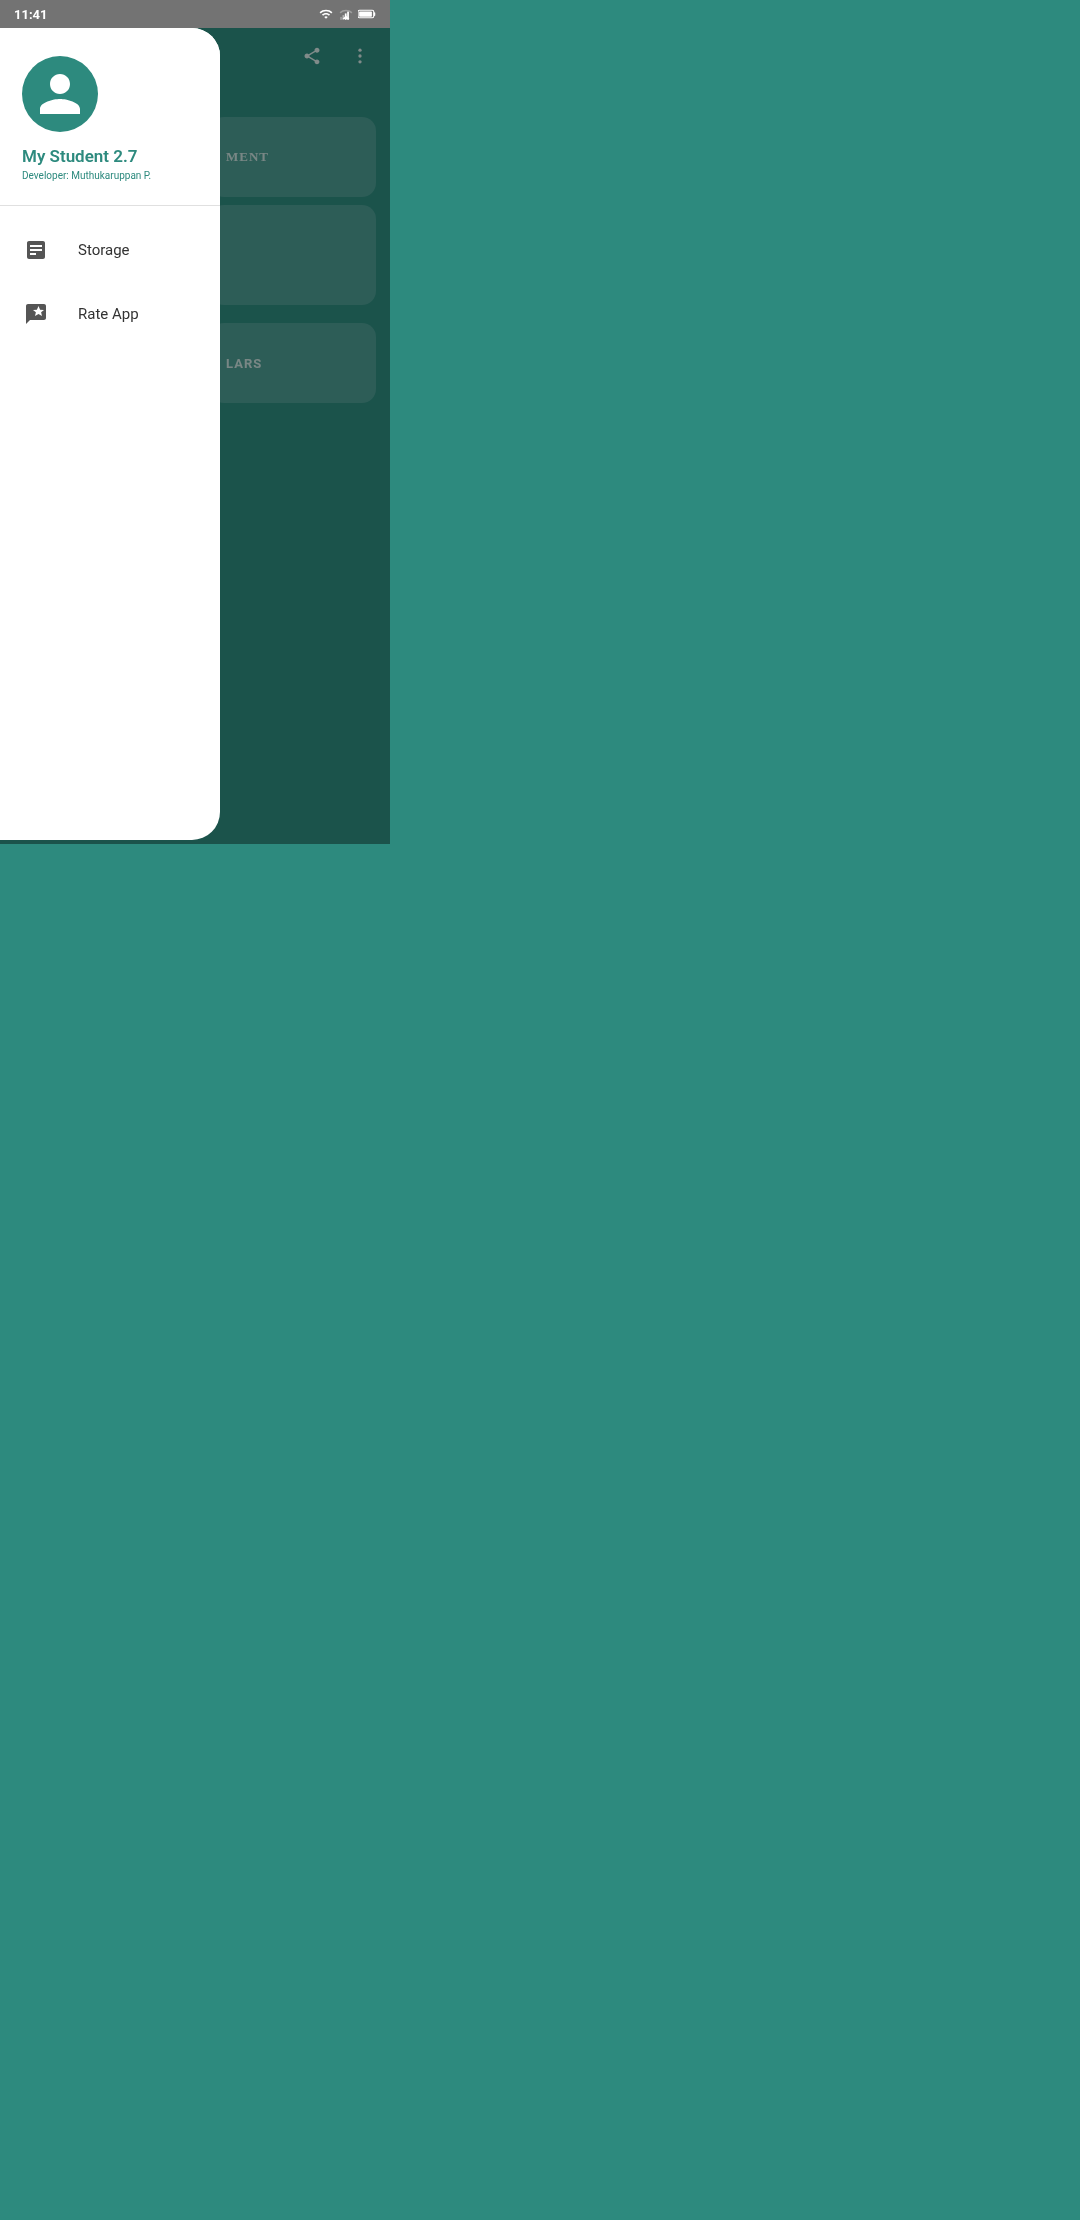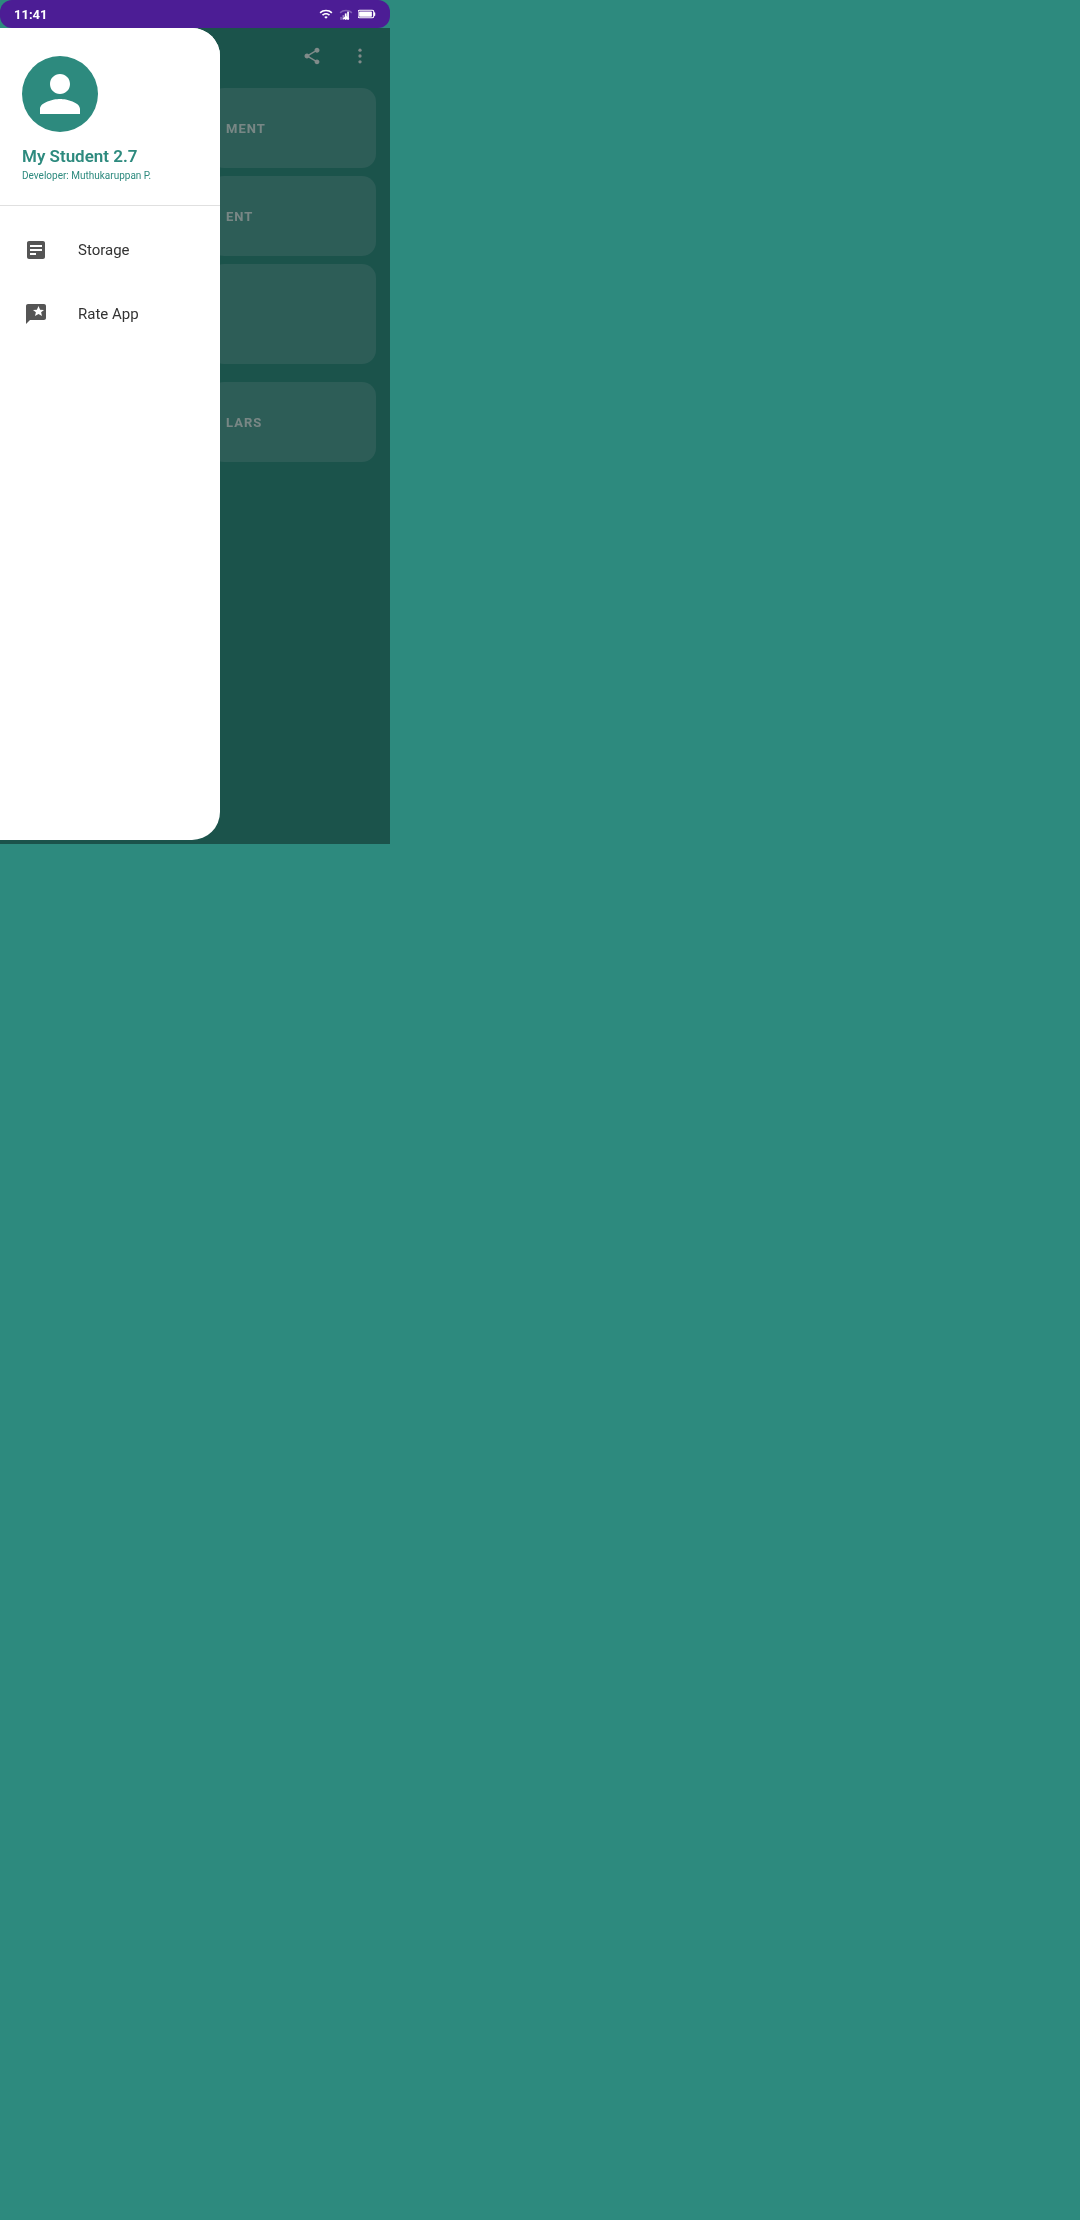--- a/index.html
+++ b/index.html
@@ -12,26 +12,25 @@
       overflow: hidden;
       position: relative;
       background: #2d8a7e;
     }
 
     
     .status-bar {
       display: flex;
       justify-content: space-between;
       align-items: center;
-      background: #4c1d95;
+      background: #737373;
       padding: 6px 14px;
       height: 28px;
       position: relative;
       z-index: 10;
-      border-radius: 12px;
     }
 
     .status-time {
       color: white;
       font-size: 13px;
       font-weight: bold;
     }
 
     .status-icons {
       display: flex;
@@ -242,25 +241,22 @@
     </div>
     <div class="nav-btn">
       <svg width="20" height="20" viewBox="0 0 24 24">
           <circle cx="12" cy="5" r="2"></circle>
           <circle cx="12" cy="12" r="2"></circle>
           <circle cx="12" cy="19" r="2"></circle>
         </svg>
     </div>
   </div>
 
-  <div class="bg-card" style="margin-top:4px;">
+  <div class="bg-card" style="margin-top:33px;font-family:Liberation Serif, serif;">
     <span class="bg-card-text">MENT</span>
-  </div>
-  <div class="bg-card" style="margin-top:8px;">
-    <span class="bg-card-text">ENT</span>
   </div>
   <div class="bg-card" style="margin-top:8px; height:100px;">
   </div>
   <div class="bg-card" style="margin-top:18px;">
     <span class="bg-card-text">LARS</span>
   </div>
 </div>
 
 <div class="overlay-dim"></div>
 

